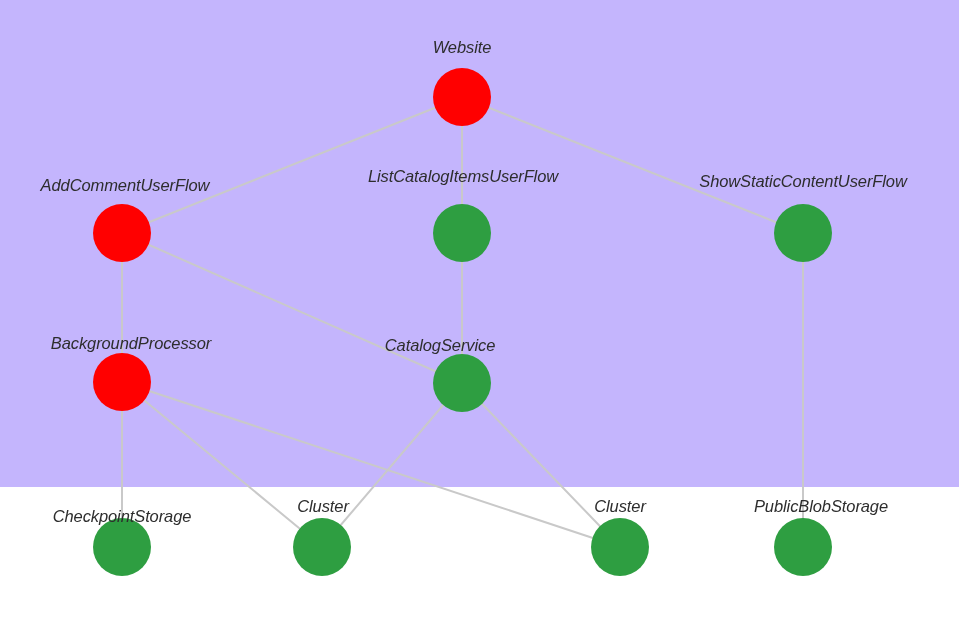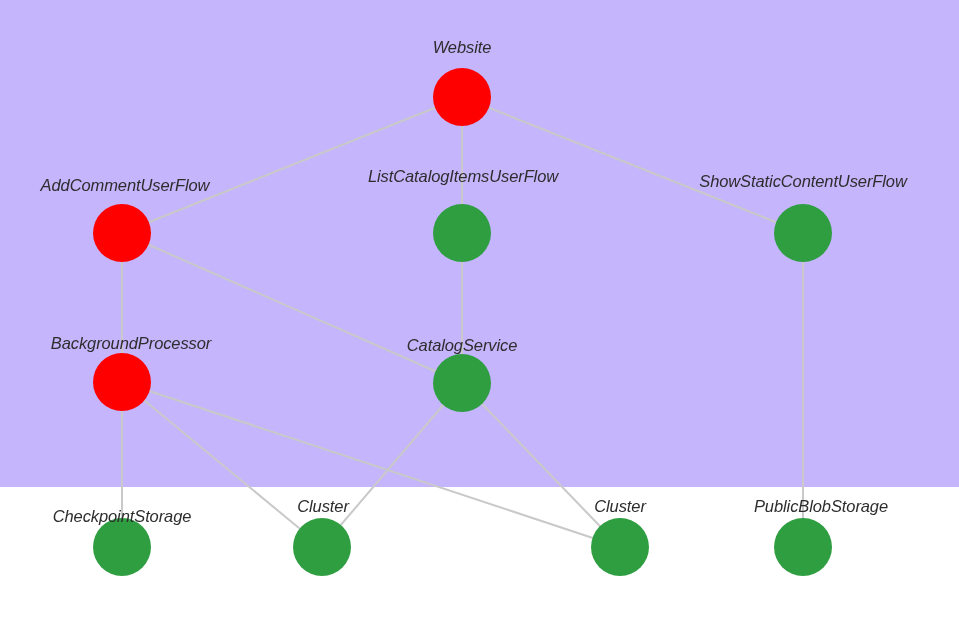--- a/index.html
+++ b/index.html
@@ -70,19 +70,19 @@
         <circle cx="620" cy="547" r="29" fill="#2e9e41"></circle>
         <circle cx="803" cy="547" r="29" fill="#2e9e41"></circle>
       </g>
   </svg>
   <div id="label-layer">
       <div class="node-label" style="left: 462px; top: 47px;">Website</div>
       <div class="node-label" style="left: 125px; top: 185px;">AddCommentUserFlow</div>
       <div class="node-label" style="left: 463px; top: 176px;">ListCatalogItemsUserFlow</div>
       <div class="node-label" style="left: 803px; top: 181px;">ShowStaticContentUserFlow</div>
       <div class="node-label" style="left: 122px; top: 343px; margin-left: 9px;">BackgroundProcessor</div>
-      <div class="node-label" style="left: 462px; top: 345px;">CatalogService</div>
+      <div class="node-label" style="left: 440px; top: 345px;">CatalogService</div>
       <div class="node-label" style="left: 122px; top: 516px;">CheckpointStorage</div>
       <div class="node-label" style="left: 323px; top: 506px;">Cluster</div>
       <div class="node-label" style="left: 620px; top: 506px;">Cluster</div>
       <div class="node-label" style="left: 821px; top: 506px;">PublicBlobStorage</div>
     </div>
 </div>
 
 </body></html>

